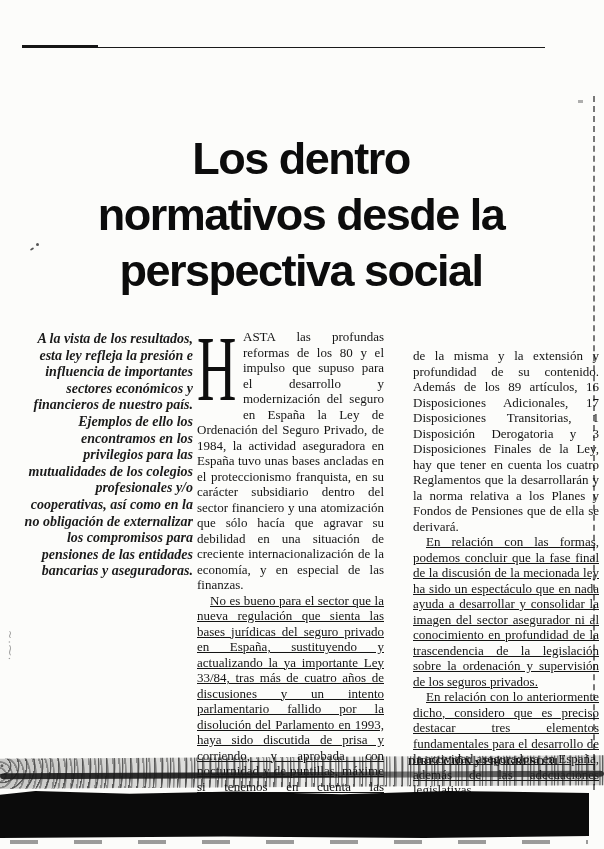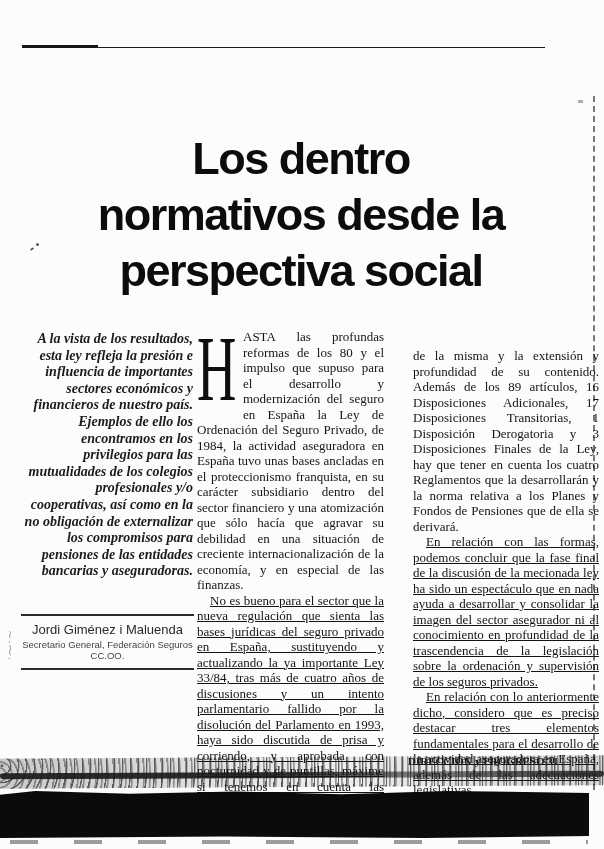--- a/index.html
+++ b/index.html
@@ -94,25 +94,20 @@
   <div class="margin-squiggle">~·⁓·</div>
 
   <div class="title">
     <div>Los dentro</div>
     <div>normativos desde la</div>
     <div>perspectiva social</div>
   </div>
 
   <div class="sidebar-lead">A la vista de los resultados, esta ley refleja la presión e influencia de importantes sectores económicos y financieros de nuestro país. Ejemplos de ello los encontramos en los privilegios para las mutualidades de los colegios profesionales y/o cooperativas, así como en la no obligación de externalizar los compromisos para pensiones de las entidades bancarias y aseguradoras.</div>
 
-  <div class="author-box">
-    <div class="author-name">Jordi Giménez i Maluenda</div>
-    <div class="author-role">Secretario General, Federación Seguros</div>
-    <div class="author-org">CC.OO.</div>
-  </div>
 
   <div class="colA">
     <p class="body-p"><span class="dropcap">H</span><span>ASTA las profundas reformas de los 80 y el impulso que supuso para el desarrollo y modernización del seguro en España la Ley de Ordenación del Seguro Privado, de 1984, la actividad aseguradora en España tuvo unas bases ancladas en el proteccionismo franquista, en su carácter subsidiario dentro del sector financiero y una atomización que sólo hacía que agravar su debilidad en una situación de creciente internacionalización de la economía, y en especial de las finanzas.</span></p>
     <p class="body-p indent">No es bueno para el sector que la nueva regulación que sienta las bases jurídicas del seguro privado en España, sustituyendo y actualizando la ya importante Ley 33/84, tras más de cuatro años de discusiones y un intento parlamentario fallido por la disolución del Parlamento en 1993, haya sido discutida de prisa y corriendo, y aprobada con nocturnidad y de puntillas, máxime si tenemos en cuenta las importantes repercusiones</p>
   </div>
 
   <div class="colB">
     <p class="body-p">de la misma y la extensión y profundidad de su contenido. Además de los 89 artículos, 16 Disposiciones Adicionales, 17 Disposiciones Transitorias, 1 Disposición Derogatoria y 3 Disposiciones Finales de la Ley, hay que tener en cuenta los cuatro Reglamentos que la desarrollarán y la norma relativa a los Planes y Fondos de Pensiones que de ella se derivará.</p>
     <p class="body-p indent">En relación con las formas, podemos concluir que la fase final de la discusión de la mecionada ley ha sido un espectáculo que en nada ayuda a desarrollar y consolidar la imagen del sector asegurador ni al conocimiento en profundidad de la trascendencia de la legislación sobre la ordenación y supervisión de los seguros privados.</p>
     <p class="body-p indent">En relación con lo anteriormente dicho, considero que es preciso destacar tres elementos fundamentales para el desarrollo de la actividad aseguradora en España, además de las adecuaciones legislativas.</p>

